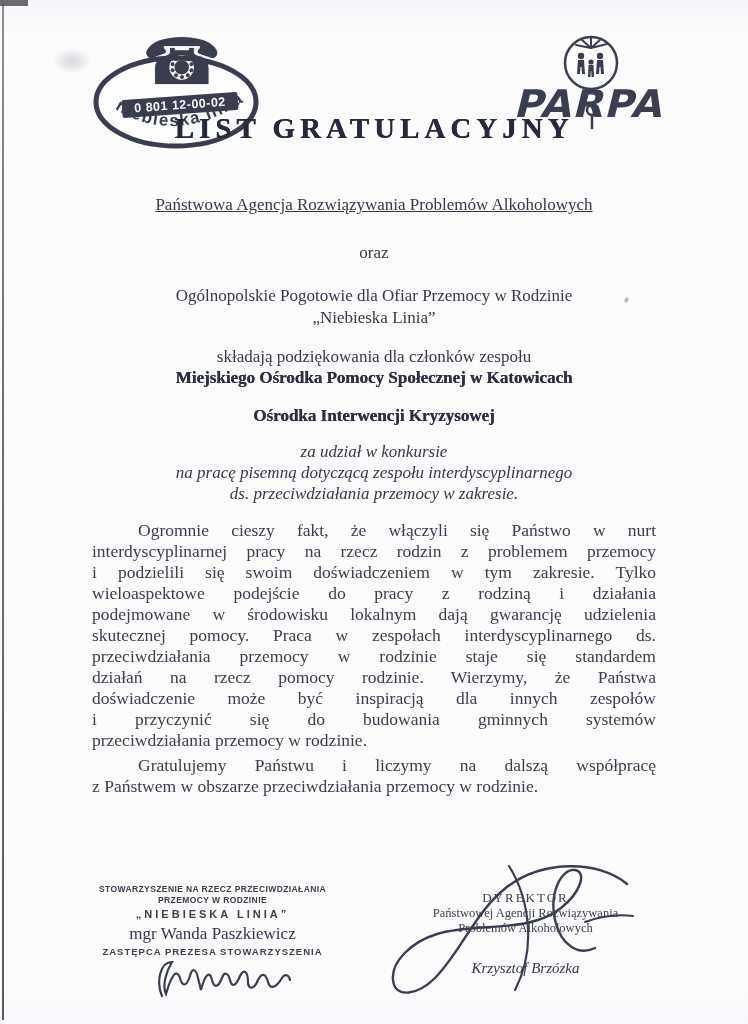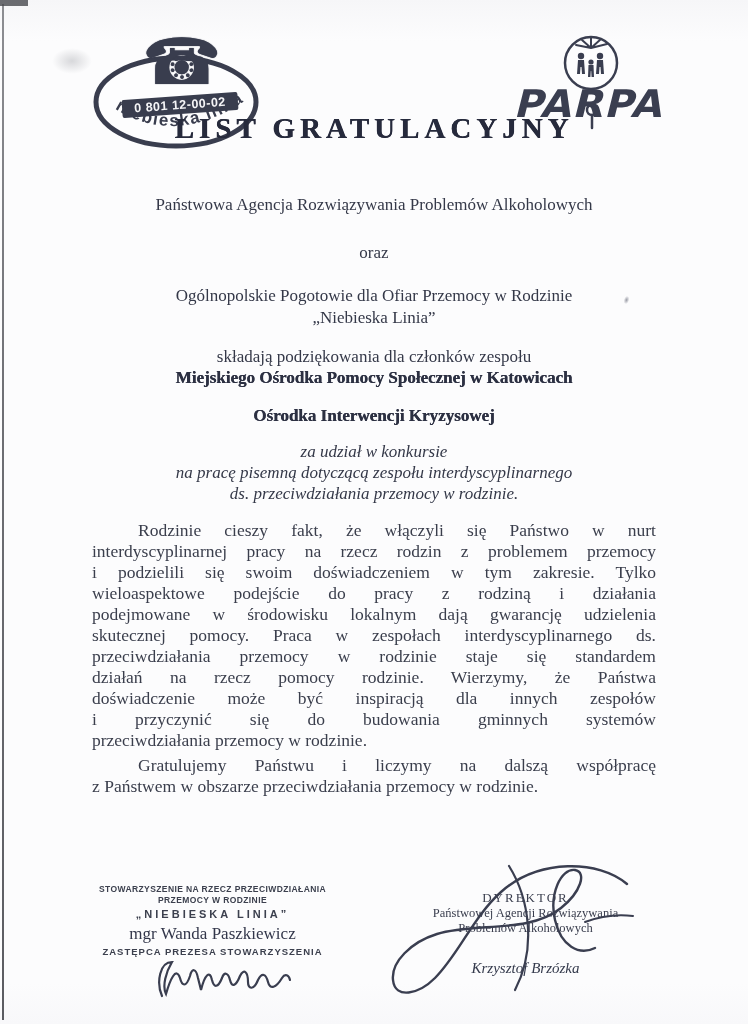--- a/index.html
+++ b/index.html
@@ -80,21 +80,21 @@
   }
   .content p { margin: 0; }
   h1.title {
     margin: 0;
     font-size: 29px; font-weight: bold;
     letter-spacing: 5px;
     color: #262a3c;
     text-shadow: .4px 0 0 #262a3c;
   }
   .c { font-size: 17px; line-height: 20px; color: #343848; }
-  .org1       { margin-top: 50px !important; }
+  .org1       { margin-top: 50px !important; text-decoration: underline; }
   .oraz       { margin-top: 28px !important; }
   .org2a      { margin-top: 22px !important; line-height: 22px; }
   .org2b      { line-height: 22px; }
   .dedication { margin-top: 18px !important; }
   .bold       { font-weight: bold; line-height: 22px; color: #2c3042; text-shadow: .3px 0 0 #2c3042; }
   .r1         { margin-top: 16px !important; }
   .occ        { line-height: 21px; font-style: italic; }
   .occ1       { margin-top: 14px !important; }
   
   .para {
@@ -201,24 +201,24 @@
 
     <p class="c org1">Państwowa Agencja Rozwiązywania Problemów Alkoholowych</p>
     <p class="c oraz">oraz</p>
     <p class="c org2a">Ogólnopolskie Pogotowie dla Ofiar Przemocy w Rodzinie</p>
     <p class="c org2b">„Niebieska Linia”</p>
     <p class="c dedication">składają podziękowania dla członków zespołu</p>
     <p class="c bold r2">Miejskiego Ośrodka Pomocy Społecznej w Katowicach</p>
     <p class="c bold r1">Ośrodka Interwencji Kryzysowej</p>
     <p class="c occ occ1">za udział w konkursie</p>
     <p class="c occ">na pracę pisemną dotyczącą zespołu interdyscyplinarnego</p>
-    <p class="c occ">ds. przeciwdziałania przemocy w rodzinie.</p>
+    <p class="c occ">ds. przeciwdziałania przemocy w zakresie.</p>
 
     <div class="para p1">
-        <div class="body-line first-line">Rodzinie cieszy fakt, że włączyli się Państwo w nurt</div>
+        <div class="body-line first-line">Ogromnie cieszy fakt, że włączyli się Państwo w nurt</div>
         <div class="body-line">interdyscyplinarnej pracy na rzecz rodzin z problemem przemocy</div>
         <div class="body-line">i podzielili się swoim doświadczeniem w tym zakresie. Tylko</div>
         <div class="body-line">wieloaspektowe podejście do pracy z rodziną i działania</div>
         <div class="body-line">podejmowane w środowisku lokalnym dają gwarancję udzielenia</div>
         <div class="body-line">skutecznej pomocy. Praca w zespołach interdyscyplinarnego ds.</div>
         <div class="body-line">przeciwdziałania przemocy w rodzinie staje się standardem</div>
         <div class="body-line">działań na rzecz pomocy rodzinie. Wierzymy, że Państwa</div>
         <div class="body-line">doświadczenie może być inspiracją dla innych zespołów</div>
         <div class="body-line">i przyczynić się do budowania gminnych systemów</div>
         <div class="body-line last-line">przeciwdziałania przemocy w rodzinie.</div>

